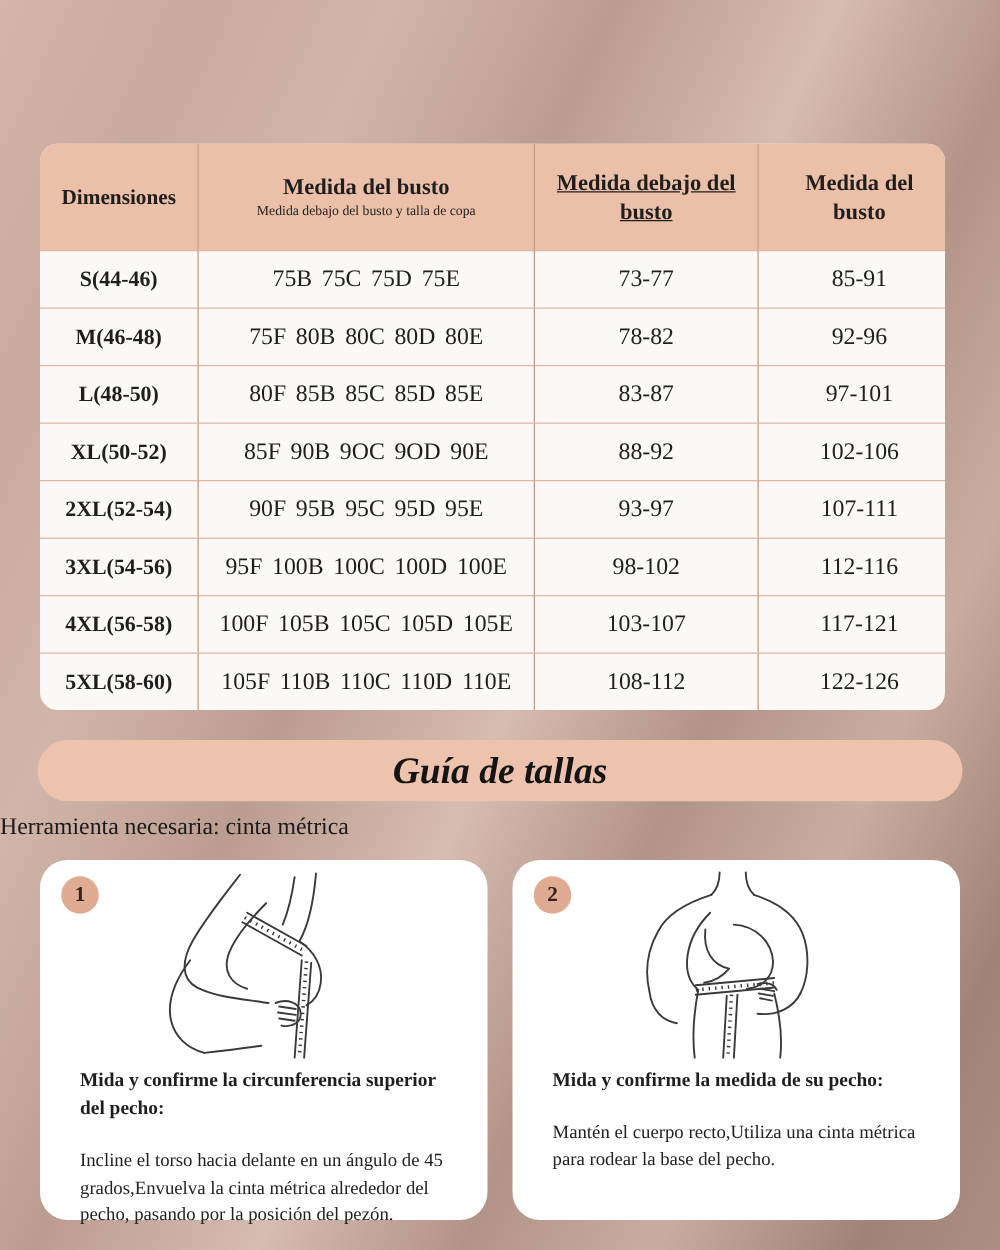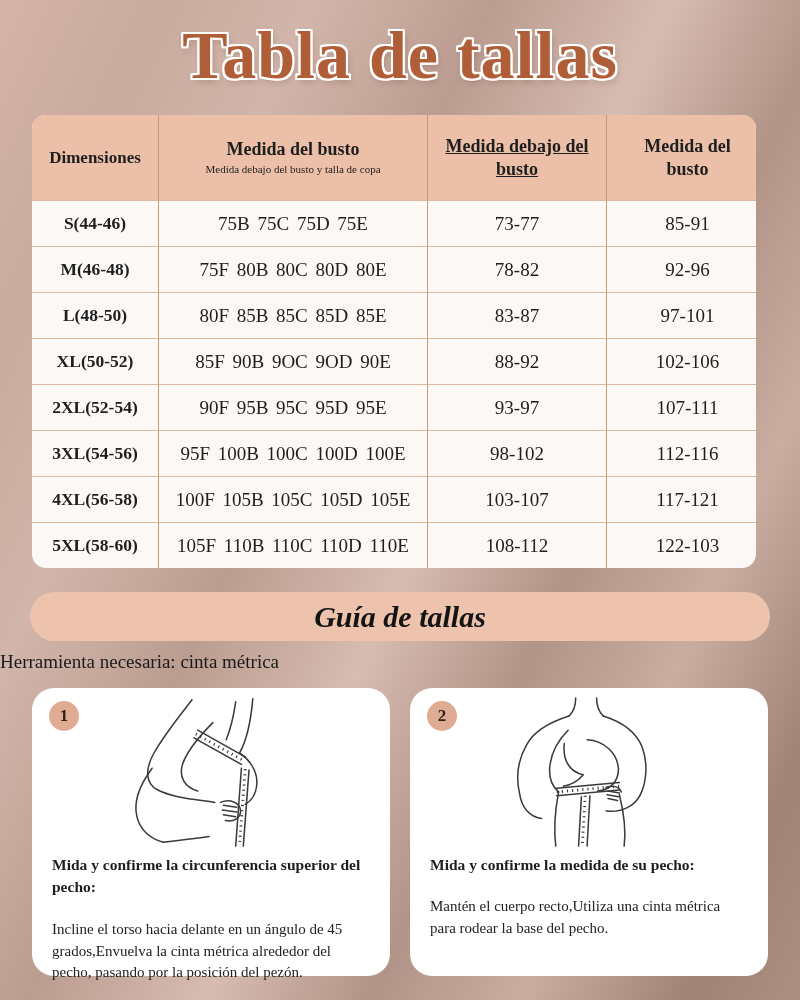--- a/index.html
+++ b/index.html
@@ -80,32 +80,31 @@
     position:absolute;top:13px;left:17px;width:30px;height:30px;
     background:var(--badge-fill);border-radius:50%;
     display:flex;align-items:center;justify-content:center;
     font-size:17px;font-weight:bold;color:#33221a;
   }
   .fig{
     height:160px;display:flex;align-items:flex-end;justify-content:center;
     padding-top:4px;
   }
   .fig svg{display:block;}
-  .card-text{padding:6px 20px 0 20px;}
+  .card-text{padding:6px 20px 0 32px;}
   .card-text .heading{font-weight:bold;font-size:15.5px;line-height:1.45;}
   .card-text .body{font-size:15px;line-height:1.45;margin-top:20px;color:#222;}
   .lineart{stroke:#3a3a3a;fill:none;stroke-width:1.6;stroke-linecap:round;stroke-linejoin:round;}
   .tapedash{stroke:#3a3a3a;fill:none;stroke-width:3;stroke-dasharray:1.2 4.2;}
 </style>
 </head>
 <body>
 
 <div class="canvas">
 
-  <h1 class="page-title">Tabla de tallas</h1>
 
   <div class="size-table">
 
     <div class="cell hcell first colsep">
       <div class="hmain">Dimensiones</div>
     </div>
     <div class="cell hcell colsep">
       <div class="hmain">Medida del busto</div>
       <div class="hsub">Medida debajo del busto y talla de copa</div>
     </div>
@@ -147,21 +146,21 @@
     <div class="cell bcell">112-116</div>
 
     <div class="cell bcell rowlabel colsep">4XL(56-58)</div>
     <div class="cell bcell cups colsep">100F 105B 105C 105D 105E</div>
     <div class="cell bcell colsep">103-107</div>
     <div class="cell bcell">117-121</div>
 
     <div class="cell bcell rowlabel colsep">5XL(58-60)</div>
     <div class="cell bcell cups colsep">105F 110B 110C 110D 110E</div>
     <div class="cell bcell colsep">108-112</div>
-    <div class="cell bcell">122-103</div>
+    <div class="cell bcell">122-126</div>
   </div>
 
   <div class="guide-pill">
     <span>Guía de tallas</span>
   </div>
 
   <div class="guide-subtitle">Herramienta necesaria: cinta métrica</div>
 
   <div class="card left">
     <div class="badge">1</div>

